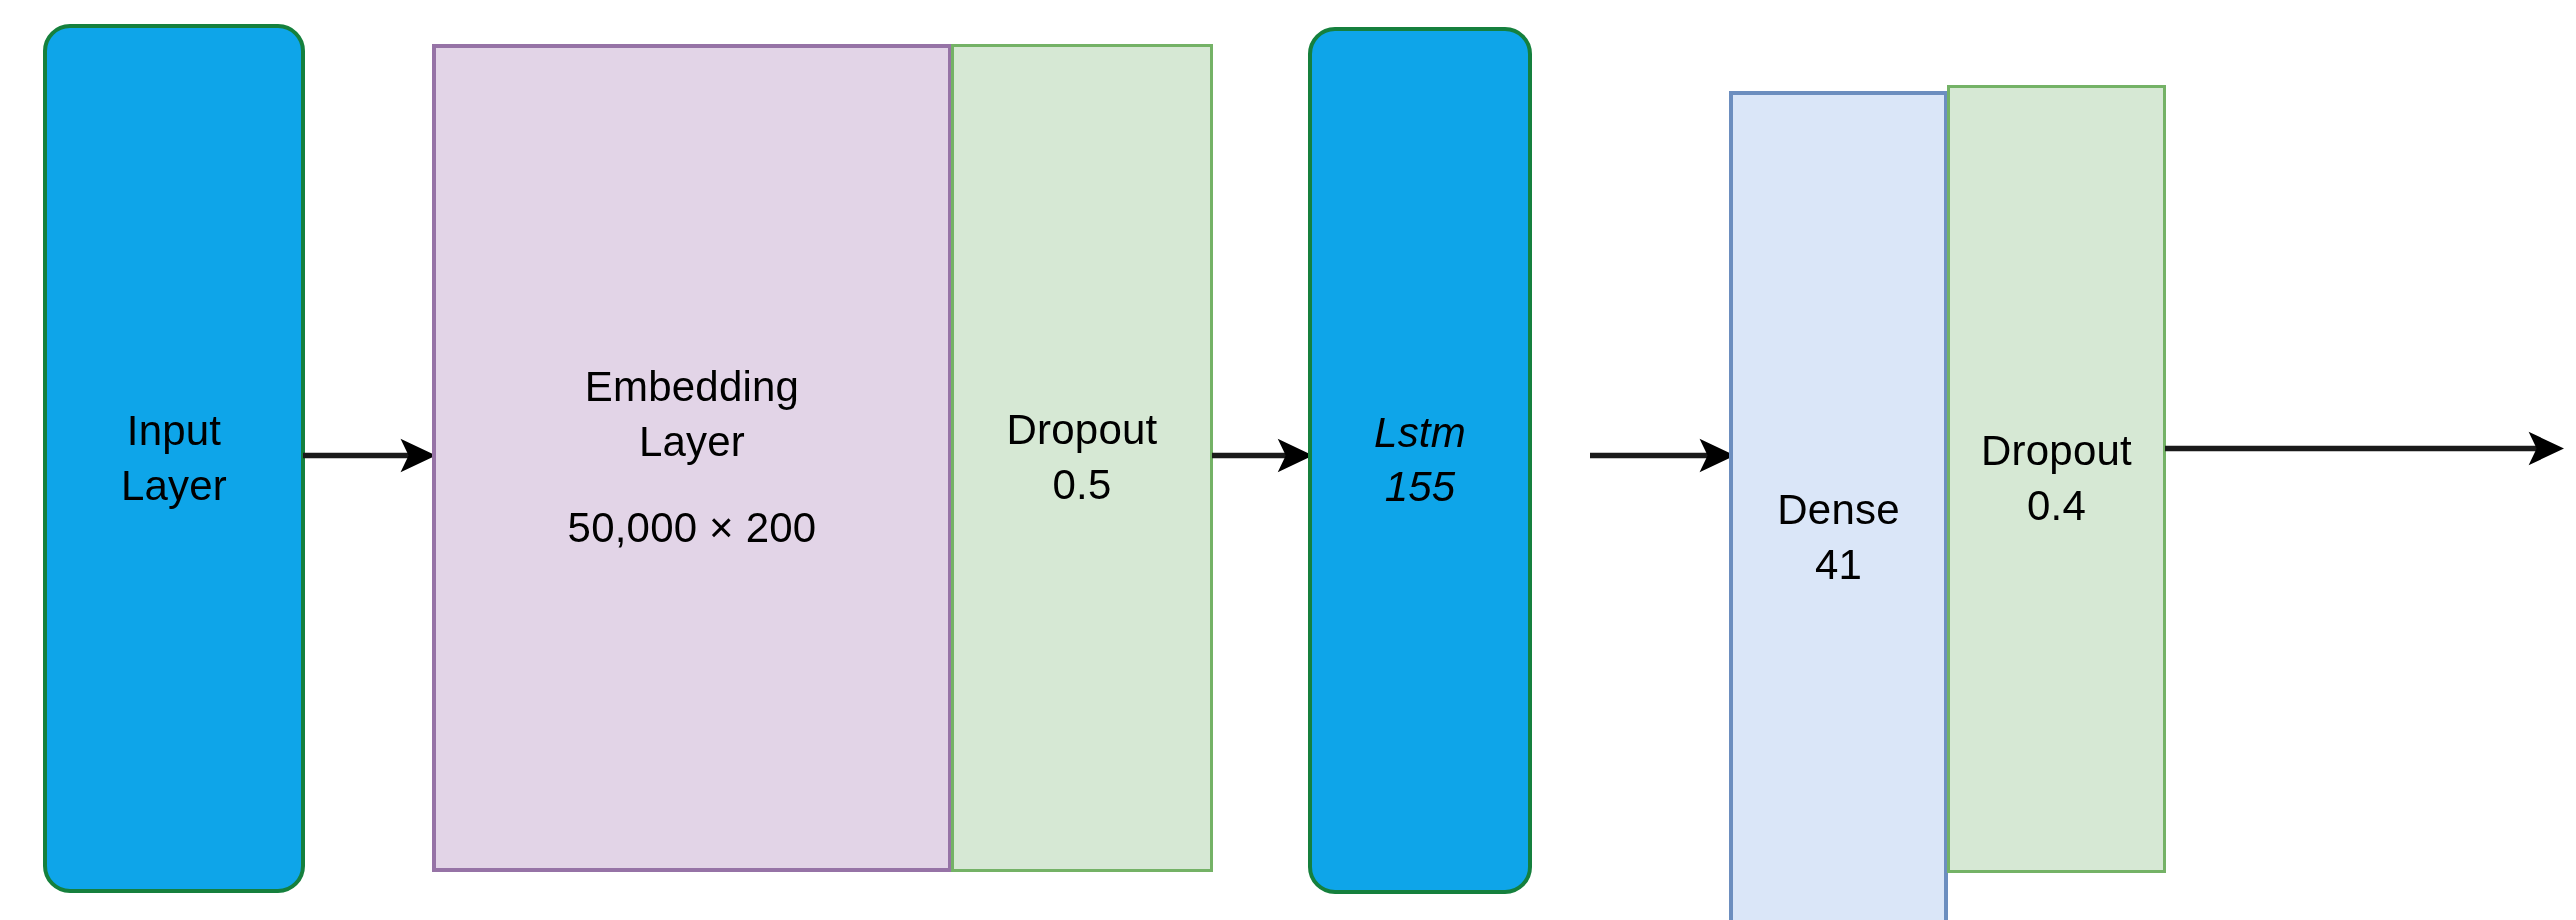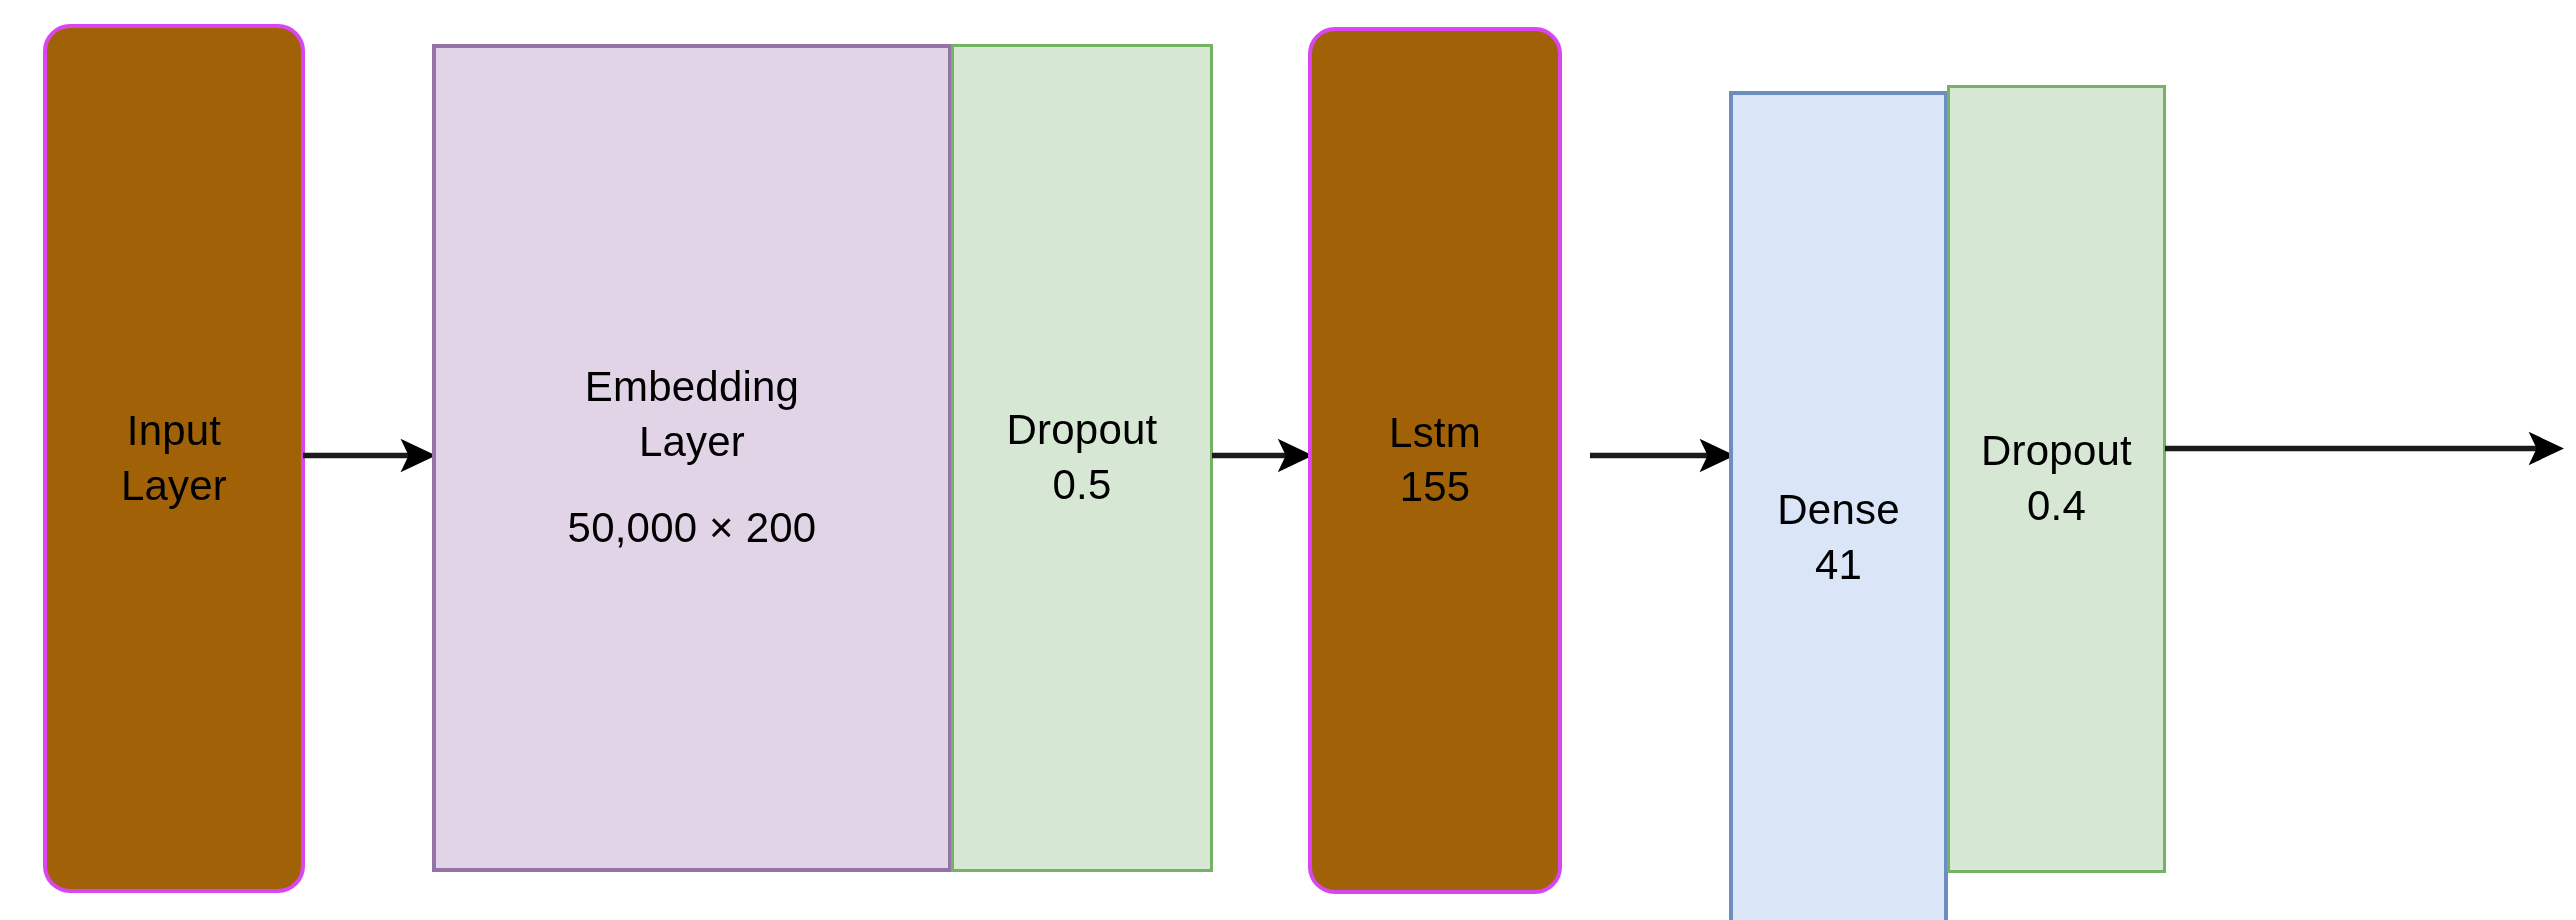--- a/index.html
+++ b/index.html
@@ -35,43 +35,43 @@
     display: block;
     white-space: nowrap;
   }
   .node .spacer {
     display: block;
     height: 32px;
   }
 
   
   .node.orange {
-    background: #a16207;
-    border: 4px solid #d946ef;
+    background: #0ea5e9;
+    border: 4px solid #15803d;
     border-radius: 27px;
   }
   .node.purple {
     background: #E2D4E7;
     border: 4px solid #9673A6;
   }
   .node.green {
     background: #D6E8D4;
     border: 3.2px solid #74B266;
     justify-content: center;
   }
   .node.blue {
     background: #DAE6F8;
     border: 4px solid #6C8EBF;
   }
 
   
   #node-input-layer      { left: 43px;   top: 24px;   width: 262px;  height: 869px; }
   #node-embedding-layer  { left: 432px;  top: 44px;   width: 520px;  height: 828px; text-align: center; }
   #node-dropout-1        { left: 951px; top: 44px;   width: 262px;  height: 828px; }
-  #node-lstm             { left: 1308px; top: 26.6px;   width: 254px;  height: 867px; }
+  #node-lstm             { left: 1308px; top: 26.6px;   width: 224px;  height: 867px; font-style: italic; }
   #node-dense            { left: 1729px; top: 91px;  width: 219px;  height: 894px;  }
   #node-dropout-2        { left: 1947px; top: 85px;  width: 219px;  height: 788px;  }
 
   
   .arrow {
     position: absolute;
     height: 35px;
     display: block;
   }
   .arrow svg { display: block; overflow: visible; }

